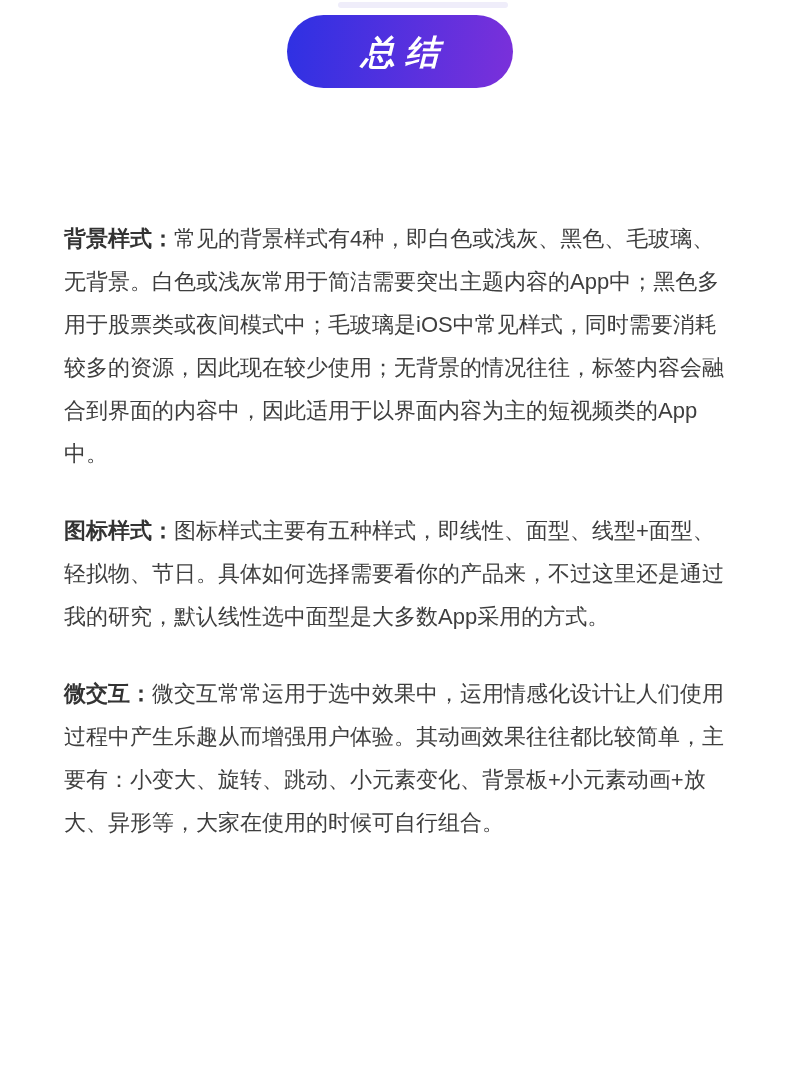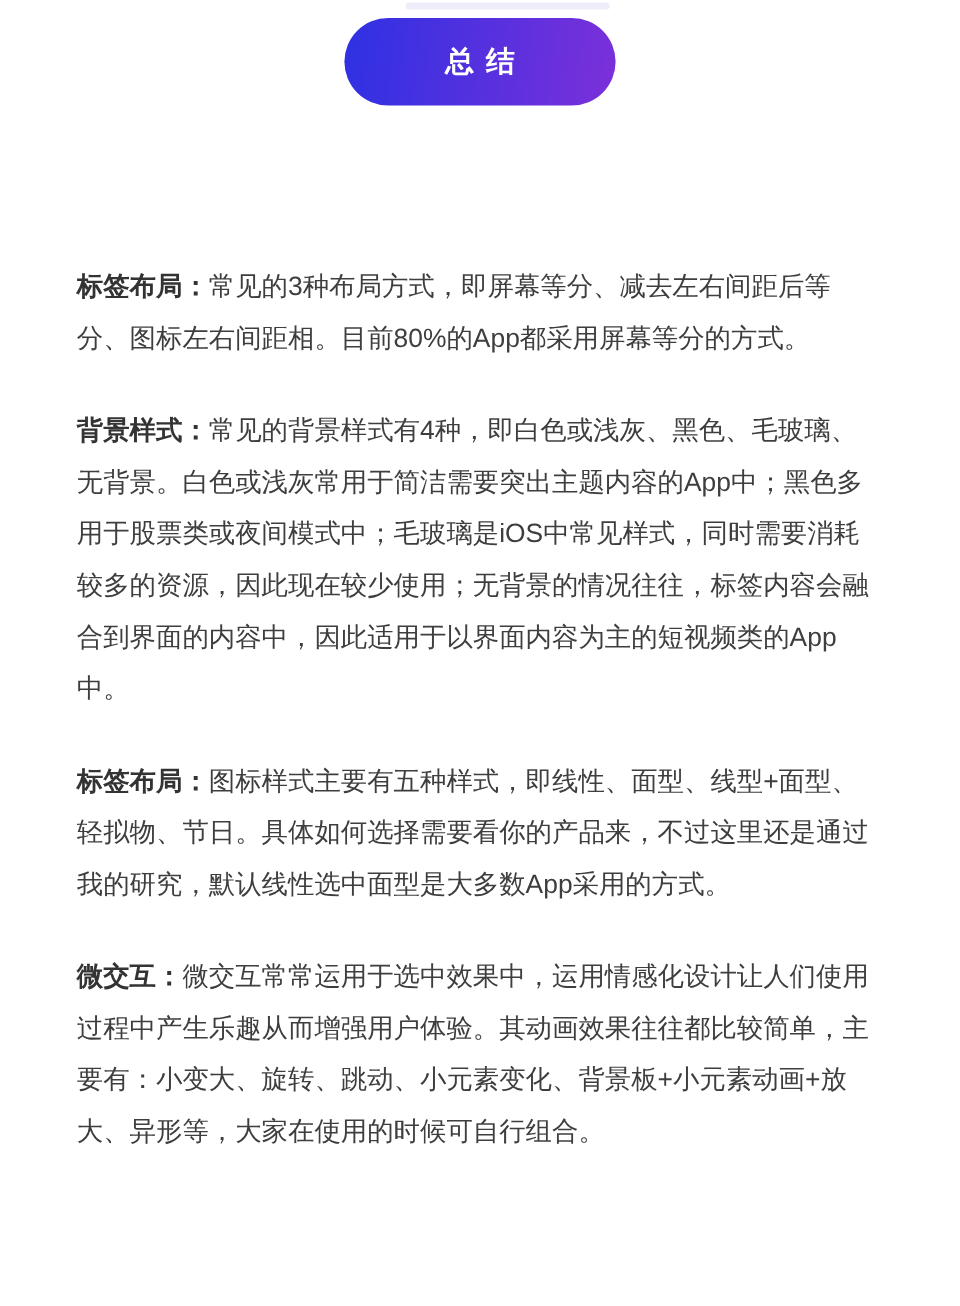--- a/index.html
+++ b/index.html
@@ -34,25 +34,26 @@
     width: 226px;
     height: 73px;
     border-radius: 37px;
     background: linear-gradient(97deg, #2e31e3 0%, #7b30da 100%);
     display: flex;
     align-items: center;
     justify-content: center;
   }
   .badge-text {
     color: #ffffff;
-    font-size: 24px;
+    font-size: 34px;
     font-weight: bold;
     letter-spacing: 10px;
     padding-left: 10px;
     line-height: 1;
+    font-style: italic;
   }
 
   
   .content {
     position: absolute;
     left: 64px;
     top: 217px;
     width: 672px;
     color: #3e3e3e;
     font-size: 22px;
@@ -74,30 +75,27 @@
 <body>
 
 <div class="top-remnant"></div>
 
 <div class="badge" style="background: linear-gradient(97deg, rgb(46, 49, 227) 0%, rgb(123, 48, 218) 100%);">
   <span class="badge-text" style="color: rgb(255, 255, 255);">总结</span>
 </div>
 
 <div class="content" style="color: rgb(62, 62, 62);">
 
-  <p>
-    <strong class="lead">标签布局：</strong><span>常见的3种布局方式，即屏幕等分、减去左右间距后等分、图标左右间距相。目前80%的App都采用屏幕等分的方式。</span>
-  </p>
 
   <p>
     <strong class="lead">背景样式：</strong><span>常见的背景样式有4种，即白色或浅灰、黑色、毛玻璃、无背景。白色或浅灰常用于简洁需要突出主题内容的App中；黑色多用于股票类或夜间模式中；毛玻璃是iOS中常见样式，同时需要消耗较多的资源，因此现在较少使用；无背景的情况往往，标签内容会融合到界面的内容中，因此适用于以界面内容为主的短视频类的App中。</span>
   </p>
 
 
   <p>
-    <strong class="lead">标签布局：</strong><span>图标样式主要有五种样式，即线性、面型、线型+面型、轻拟物、节日。具体如何选择需要看你的产品来，不过这里还是通过我的研究，默认线性选中面型是大多数App采用的方式。</span>
+    <strong class="lead">图标样式：</strong><span>图标样式主要有五种样式，即线性、面型、线型+面型、轻拟物、节日。具体如何选择需要看你的产品来，不过这里还是通过我的研究，默认线性选中面型是大多数App采用的方式。</span>
   </p>
 
   <p>
     <strong class="lead">微交互：</strong><span>微交互常常运用于选中效果中，运用情感化设计让人们使用过程中产生乐趣从而增强用户体验。其动画效果往往都比较简单，主要有：小变大、旋转、跳动、小元素变化、背景板+小元素动画+放大、异形等，大家在使用的时候可自行组合。</span>
   </p>
 
 </div>
 
 </body></html>

